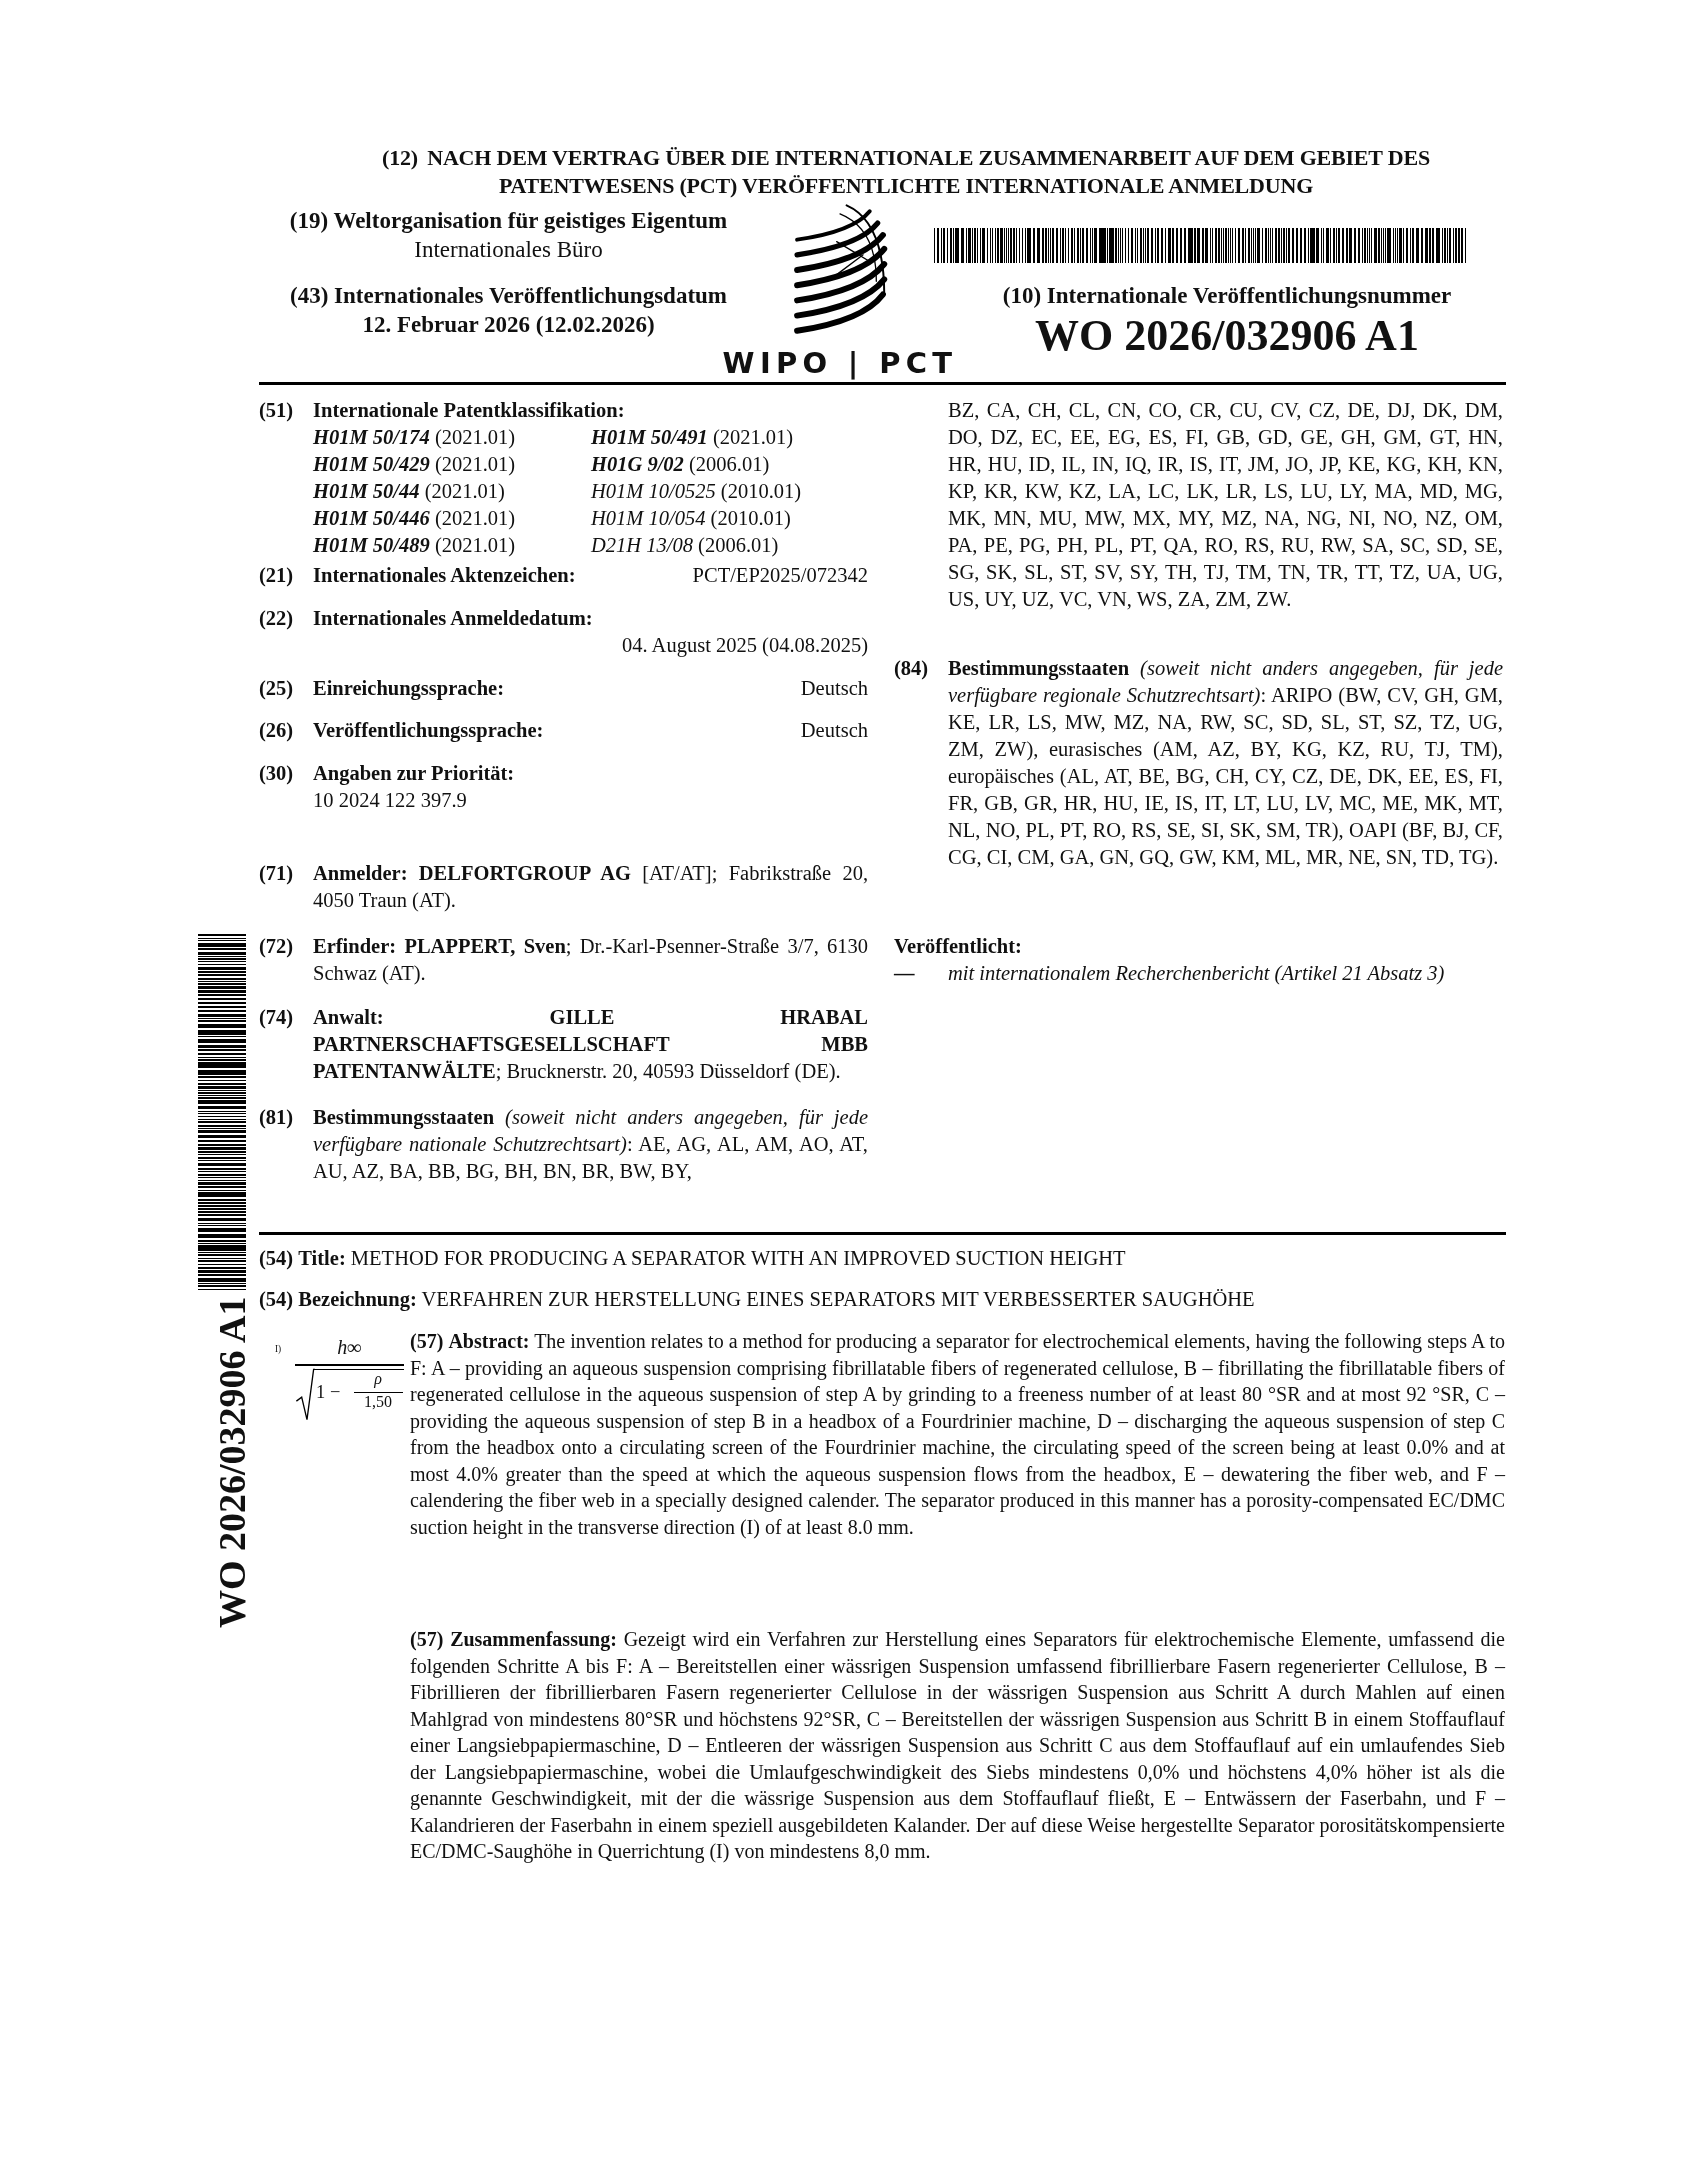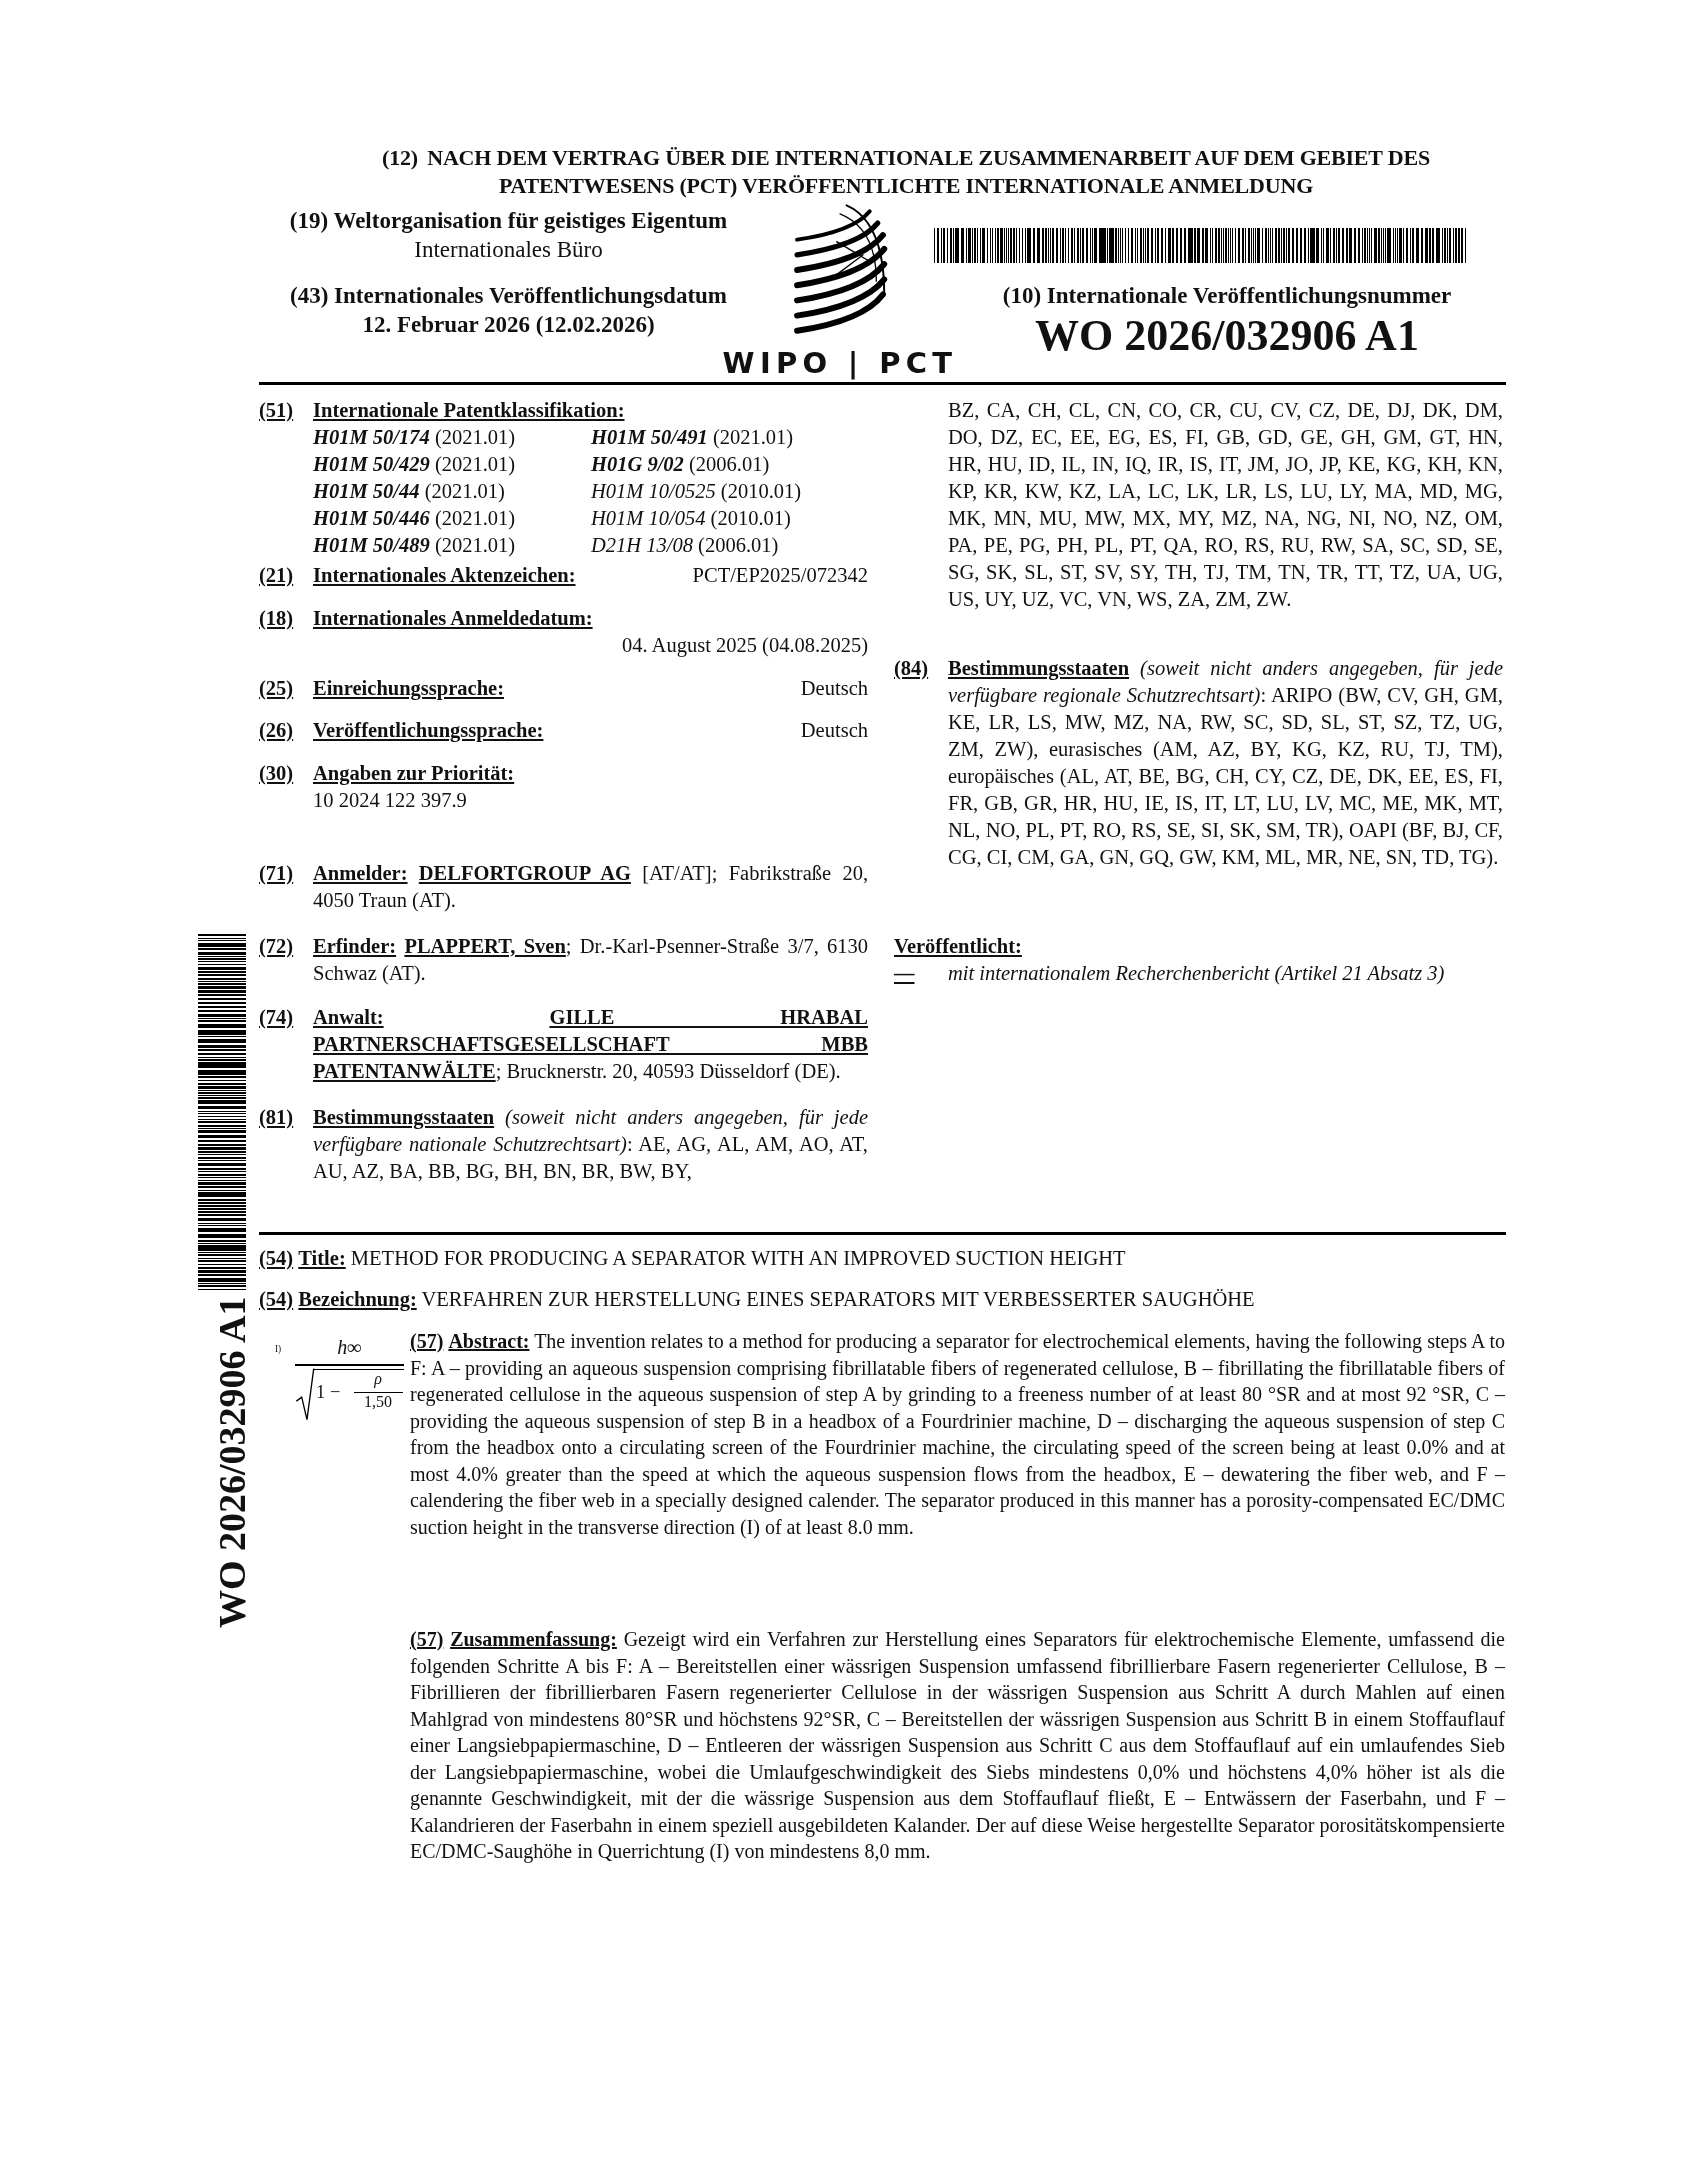--- a/index.html
+++ b/index.html
@@ -1,21 +1,21 @@
 <!DOCTYPE html>
 <html style="font-size:10.6px"><head>
 <meta charset="utf-8">
 <style>
   html, body { margin: 0; padding: 0; background: #ffffff; }
   body {
     width: 1687px; height: 2183px; position: relative; overflow: hidden;
     font-family: "Liberation Serif", "DejaVu Serif", serif; color: #111;
   }
   .abs { position: absolute; }
-  .b { font-weight: bold; text-decoration: underline; }
+  .b { font-weight: bold; }
   .i { font-style: italic; }
 
   
   .hdr12 { left: 304px; top: 144px; width: 1204px; text-align: center;
     font-size: 22px; font-weight: bold; line-height: 28px; letter-spacing: -0.2px; }
   .hdr12 .num { margin-right: 9.3px; }
   .h19 { left: 257px; top: 206px; width: 503px; text-align: center; font-size: 23px; line-height: 29px; }
   .h19 .line1 { font-weight: bold; }
   .h43 { left: 257px; top: 281px; width: 503px; text-align: center; font-size: 23px; line-height: 29px; font-weight: bold; }
   .h10 { left: 949px; top: 281px; width: 556px; text-align: center; font-size: 23px; font-weight: bold; line-height: 29px; }
@@ -309,21 +309,21 @@
 
   <div class="item" style="top:165px; left:0; right:0;">
     <span class="inum b">(21)</span>
     <div class="ibody row">
       <span class="b">Internationales Aktenzeichen:</span>
       <span>PCT/EP2025/072342</span>
     </div>
   </div>
 
   <div class="item" style="top:208px; left:0; right:0;">
-    <span class="inum b">(18)</span>
+    <span class="inum b">(22)</span>
     <div class="ibody">
       <div class="b">Internationales Anmeldedatum:</div>
       <div class="right">04. August 2025 (04.08.2025)</div>
     </div>
   </div>
 
   <div class="item" style="top:278px; left:0; right:0;">
     <span class="inum b">(25)</span>
     <div class="ibody row">
       <span class="b">Einreichungssprache:</span>

